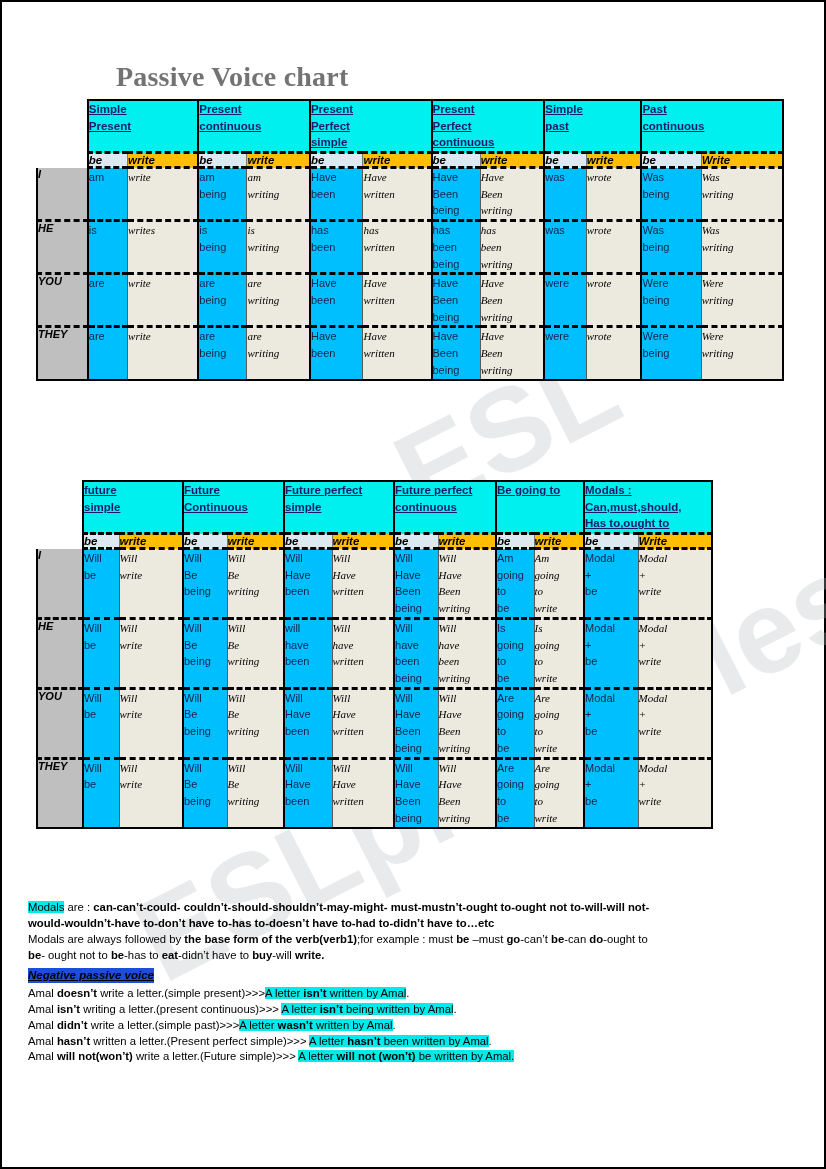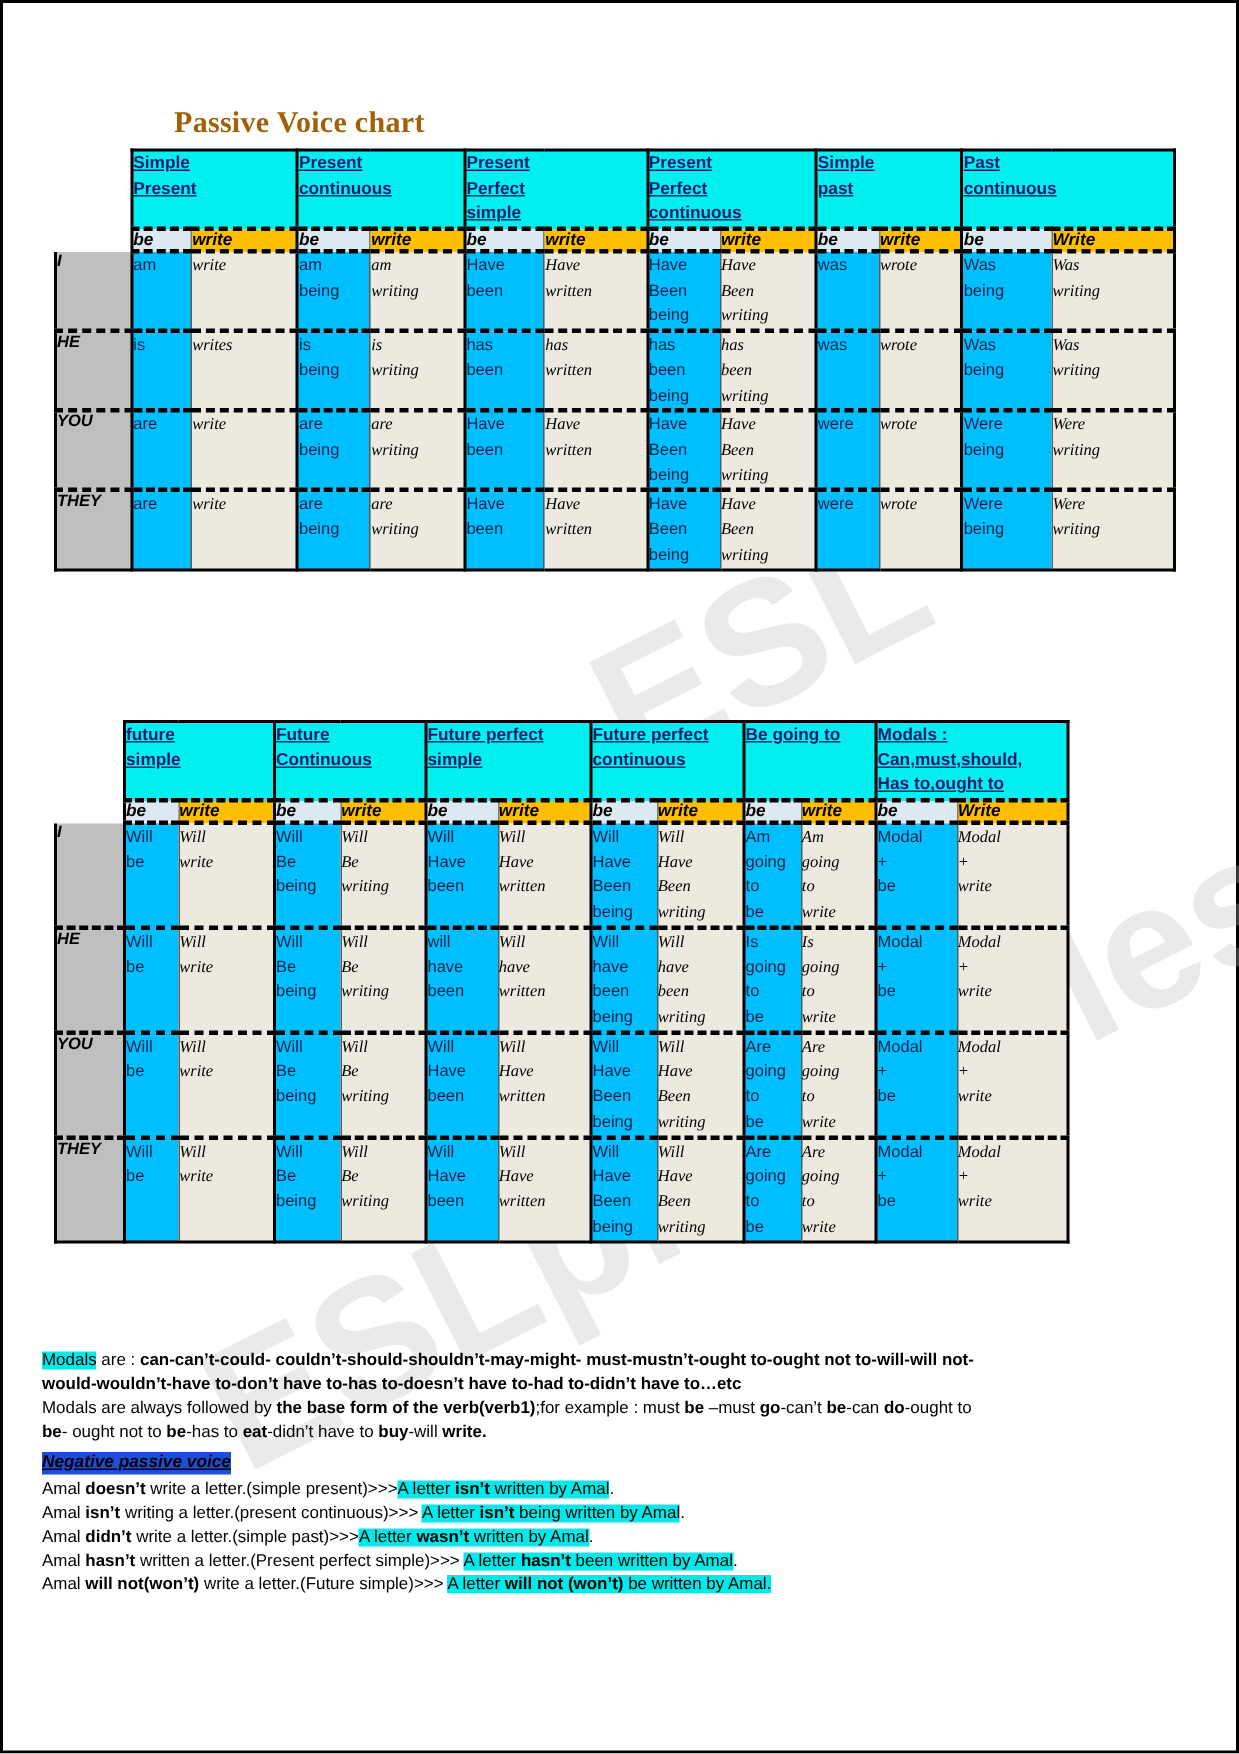--- a/index.html
+++ b/index.html
@@ -30,26 +30,26 @@
     font-family:"Liberation Sans", sans-serif;
     font-weight:bold;
     color:#b9bcbe;
     white-space:nowrap;
   }
   .wm1{left:25px;top:205px;font-size:118px;transform:rotate(-27deg);}
   .wm2{left:330px;top:-70px;font-size:118px;transform:rotate(-27deg);}
 
   h1.title{
     position:absolute;
-    left:114px;top:69px;
+    left:114px;top:59px;
     margin:0;
     font-family:"Liberation Serif", serif;
     font-weight:bold;
-    font-size:20px;
-    color:#a16207;
+    font-size:28px;
+    color:#737373;
     letter-spacing:.2px;
   }
 
   table.grid{
     position:absolute;
     border-collapse:collapse;
     table-layout:fixed;
     z-index:10;
   }
   table.grid td, table.grid th{

